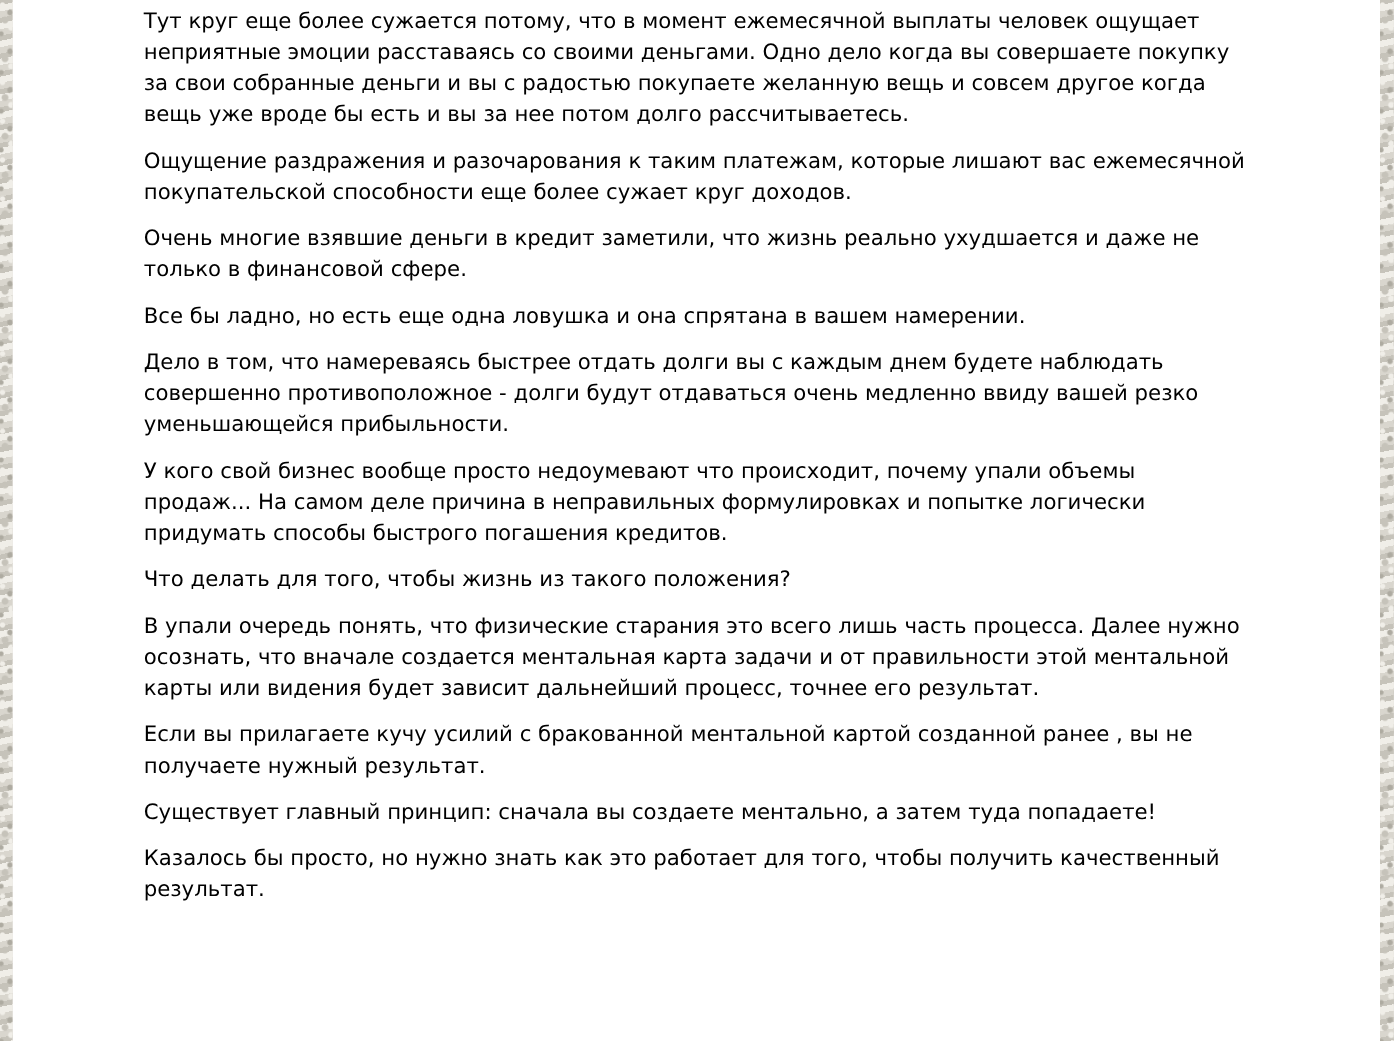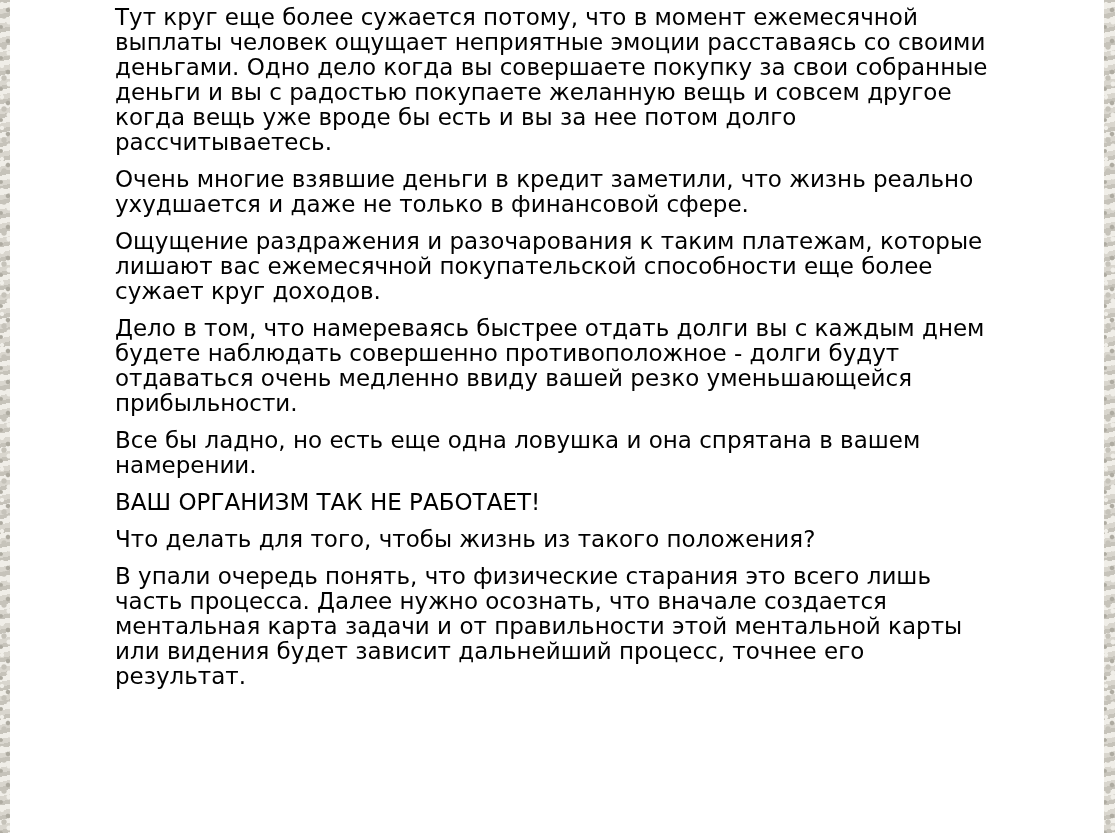--- a/index.html
+++ b/index.html
@@ -37,33 +37,36 @@
   .texture.right { right: 0; width: 11px; }
 
   .content {
     position: absolute;
     left: 115px;
     top: 5px;
     width: 884px;
   }
   .content p {
     margin: 0 0 12px 0;
-    font-size: 23px;
+    font-size: 17px;
     line-height: 25px;
     color: var(--text-color, #000000);
   }
 </style>
 </head>
 <body>
 
 <div class="texture left"></div>
 <div class="texture right"></div>
 
 <main class="content">
   <p>Тут круг еще более сужается потому, что в момент ежемесячной выплаты человек ощущает неприятные эмоции расставаясь со своими деньгами. Одно дело когда вы совершаете покупку за свои собранные деньги и вы с радостью покупаете желанную вещь и совсем другое когда вещь уже вроде бы есть и вы за нее потом долго рассчитываетесь.</p>
+  <p>Ощущение раздражения и разочарования к таким платежам, которые лишают вас ежемесячной покупательской способности еще более сужает круг доходов.</p>
   <p>Очень многие взявшие деньги в кредит заметили, что жизнь реально ухудшается и даже не только в финансовой сфере.</p>
-  <p>Ощущение раздражения и разочарования к таким платежам, которые лишают вас ежемесячной покупательской способности еще более сужает круг доходов.</p>
+  <p>Все бы ладно, но есть еще одна ловушка и она спрятана в вашем намерении.</p>
   <p>Дело в том, что намереваясь быстрее отдать долги вы с каждым днем будете наблюдать совершенно противоположное - долги будут отдаваться очень медленно ввиду вашей резко уменьшающейся прибыльности.</p>
-  <p>Все бы ладно, но есть еще одна ловушка и она спрятана в вашем намерении.</p>
-  <p>ВАШ ОРГАНИЗМ ТАК НЕ РАБОТАЕТ!</p>
+  <p>У кого свой бизнес вообще просто недоумевают что происходит, почему упали объемы продаж... На самом деле причина в неправильных формулировках и попытке логически придумать способы быстрого погашения кредитов.</p>
   <p>Что делать для того, чтобы жизнь из такого положения?</p>
   <p>В упали очередь понять, что физические старания это всего лишь часть процесса. Далее нужно осознать, что вначале создается ментальная карта задачи и от правильности этой ментальной карты или видения будет зависит дальнейший процесс, точнее его результат.</p>
+  <p>Если вы прилагаете кучу усилий с бракованной ментальной картой созданной ранее , вы не получаете нужный результат.</p>
+  <p>Существует главный принцип: сначала вы создаете ментально, а затем туда попадаете!</p>
+  <p>Казалось бы просто, но нужно знать как это работает для того, чтобы получить качественный результат.</p>
 </main>
 
 </body></html>

